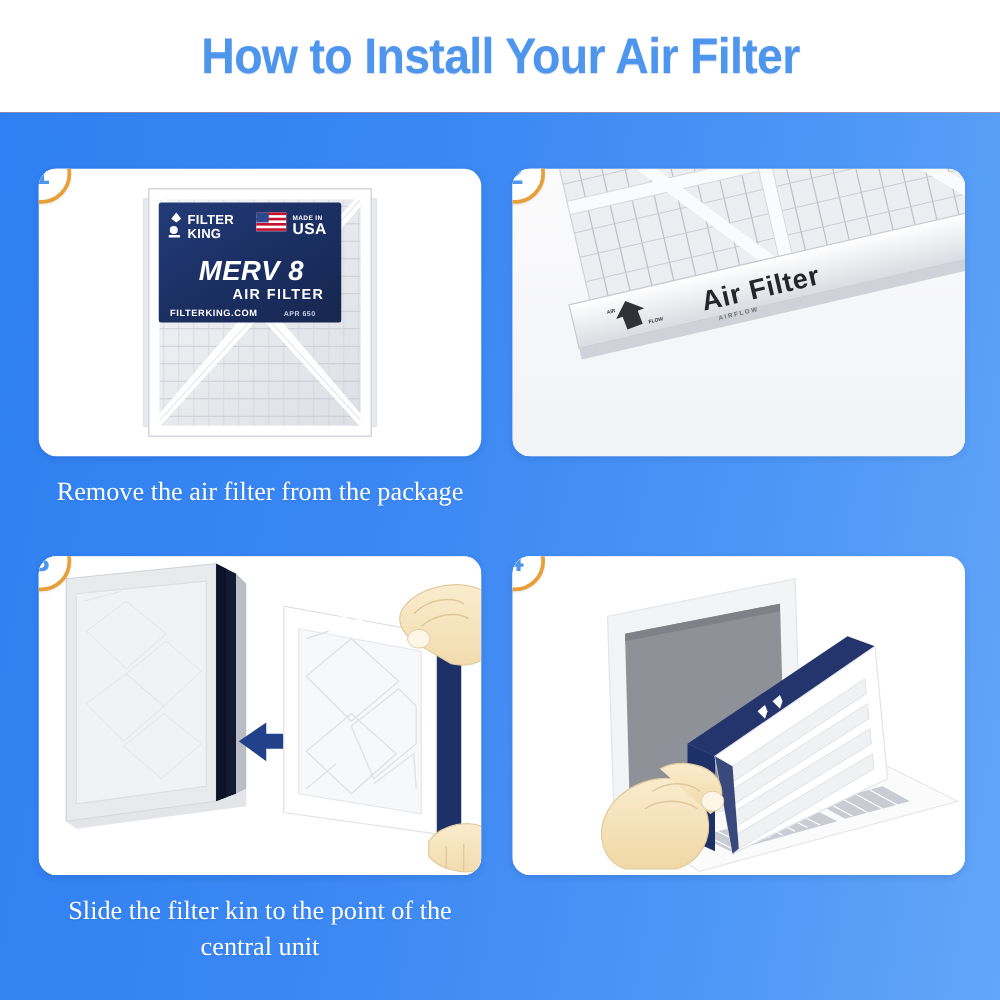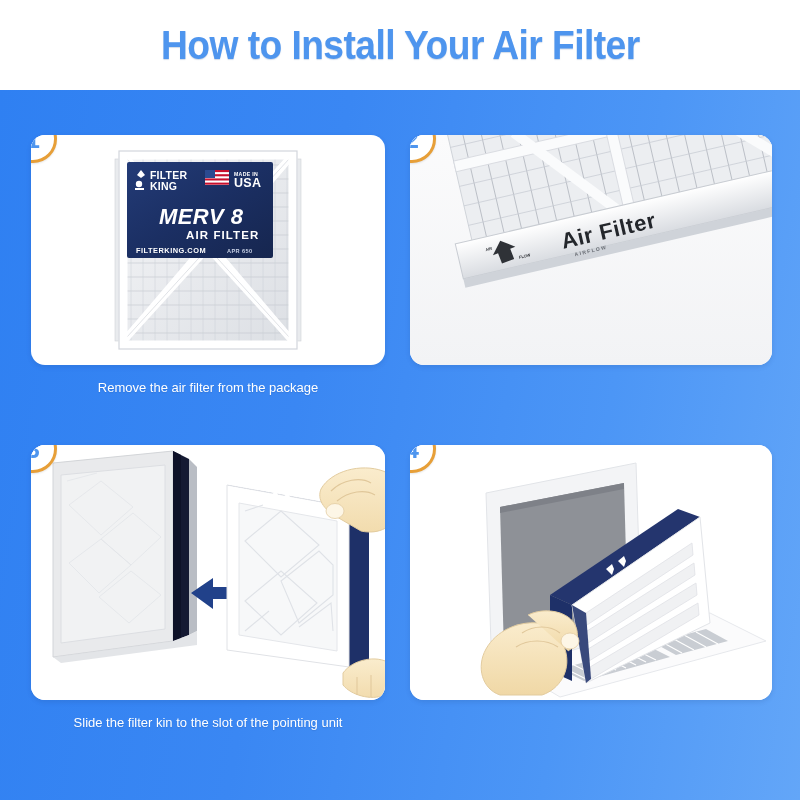--- a/index.html
+++ b/index.html
@@ -62,26 +62,27 @@
     box-sizing:border-box;
     display:flex;align-items:center;justify-content:center;
     font-size:25px;font-weight:bold;color:#4e95ee;
     z-index:9;
     box-shadow:0 1px 2px rgba(0,0,0,.10);
   }
 
   .caption{
     margin-top:14px;
     color:#ffffff;
-    font-size:13px;
+    font-size:21px;
     line-height:1.38;
     text-align:center;
     font-weight:normal;
     padding:0 6px;
     text-shadow:0 1px 1px rgba(20,60,120,.18);
+    font-family:Liberation Serif, serif;
   }
 
   .art{position:absolute;inset:0;text-decoration:underline;}
   .art svg{display:block;width:100%;height:100%;}
 
   
 </style>
 </head>
 <body>
 
@@ -354,21 +355,21 @@
                 <g stroke="#e0c79a" stroke-width="1">
                   <line x1="326" y1="232" x2="326" y2="250"></line>
                   <line x1="340" y1="230" x2="340" y2="252"></line>
                 </g>
               </g>
             </g>
           </svg>
         </div>
         <div class="badge">3</div>
       </div>
-      <div class="caption">Slide the filter kin to the slot of the pointing unit</div>
+      <div class="caption">Slide the filter kin to the point of the central unit</div>
     </div>
 
     <div class="step step-4">
       <div class="card">
         <div class="art">
           <svg viewBox="0 0 362 255" preserveAspectRatio="xMidYMid meet">
             <defs>
               <linearGradient id="p4skin" x1="0" y1="0" x2="0" y2="1">
                 <stop offset="0" stop-color="#faeccd"></stop>
                   <stop offset="1" stop-color="#f0d8a6"></stop>

